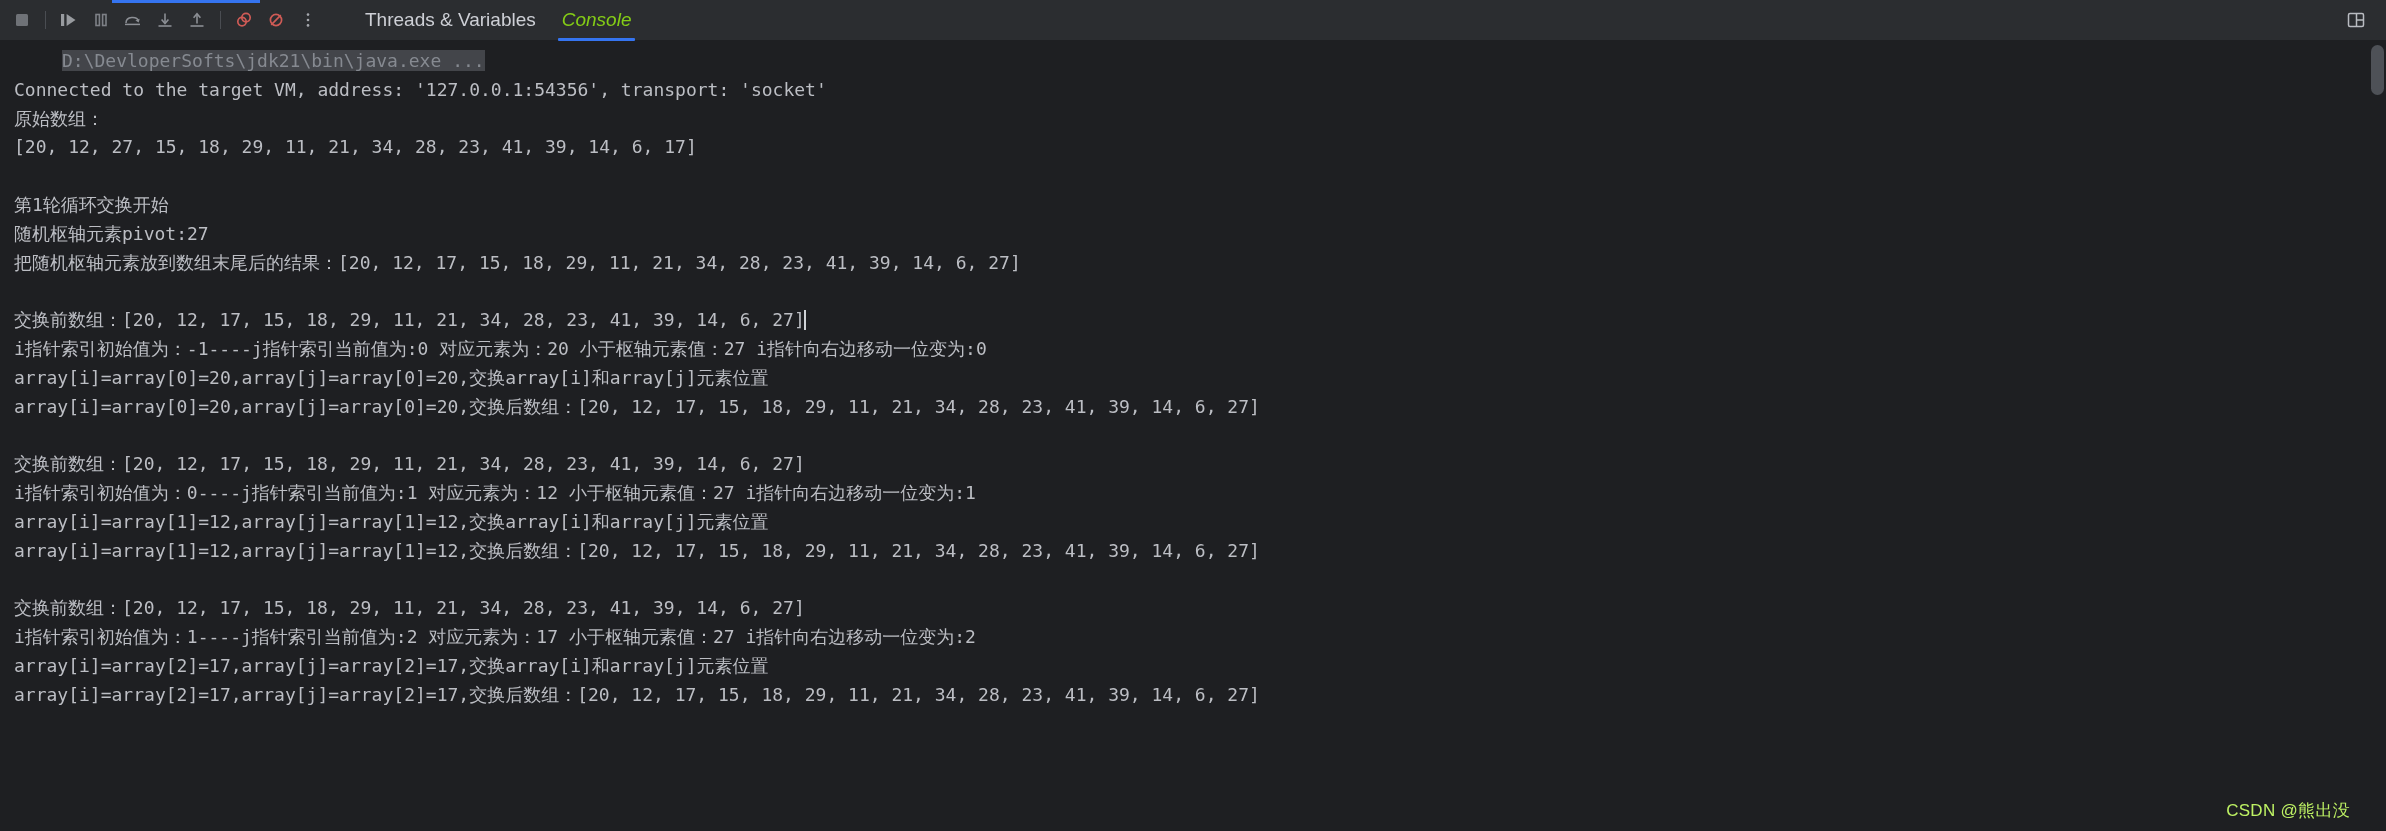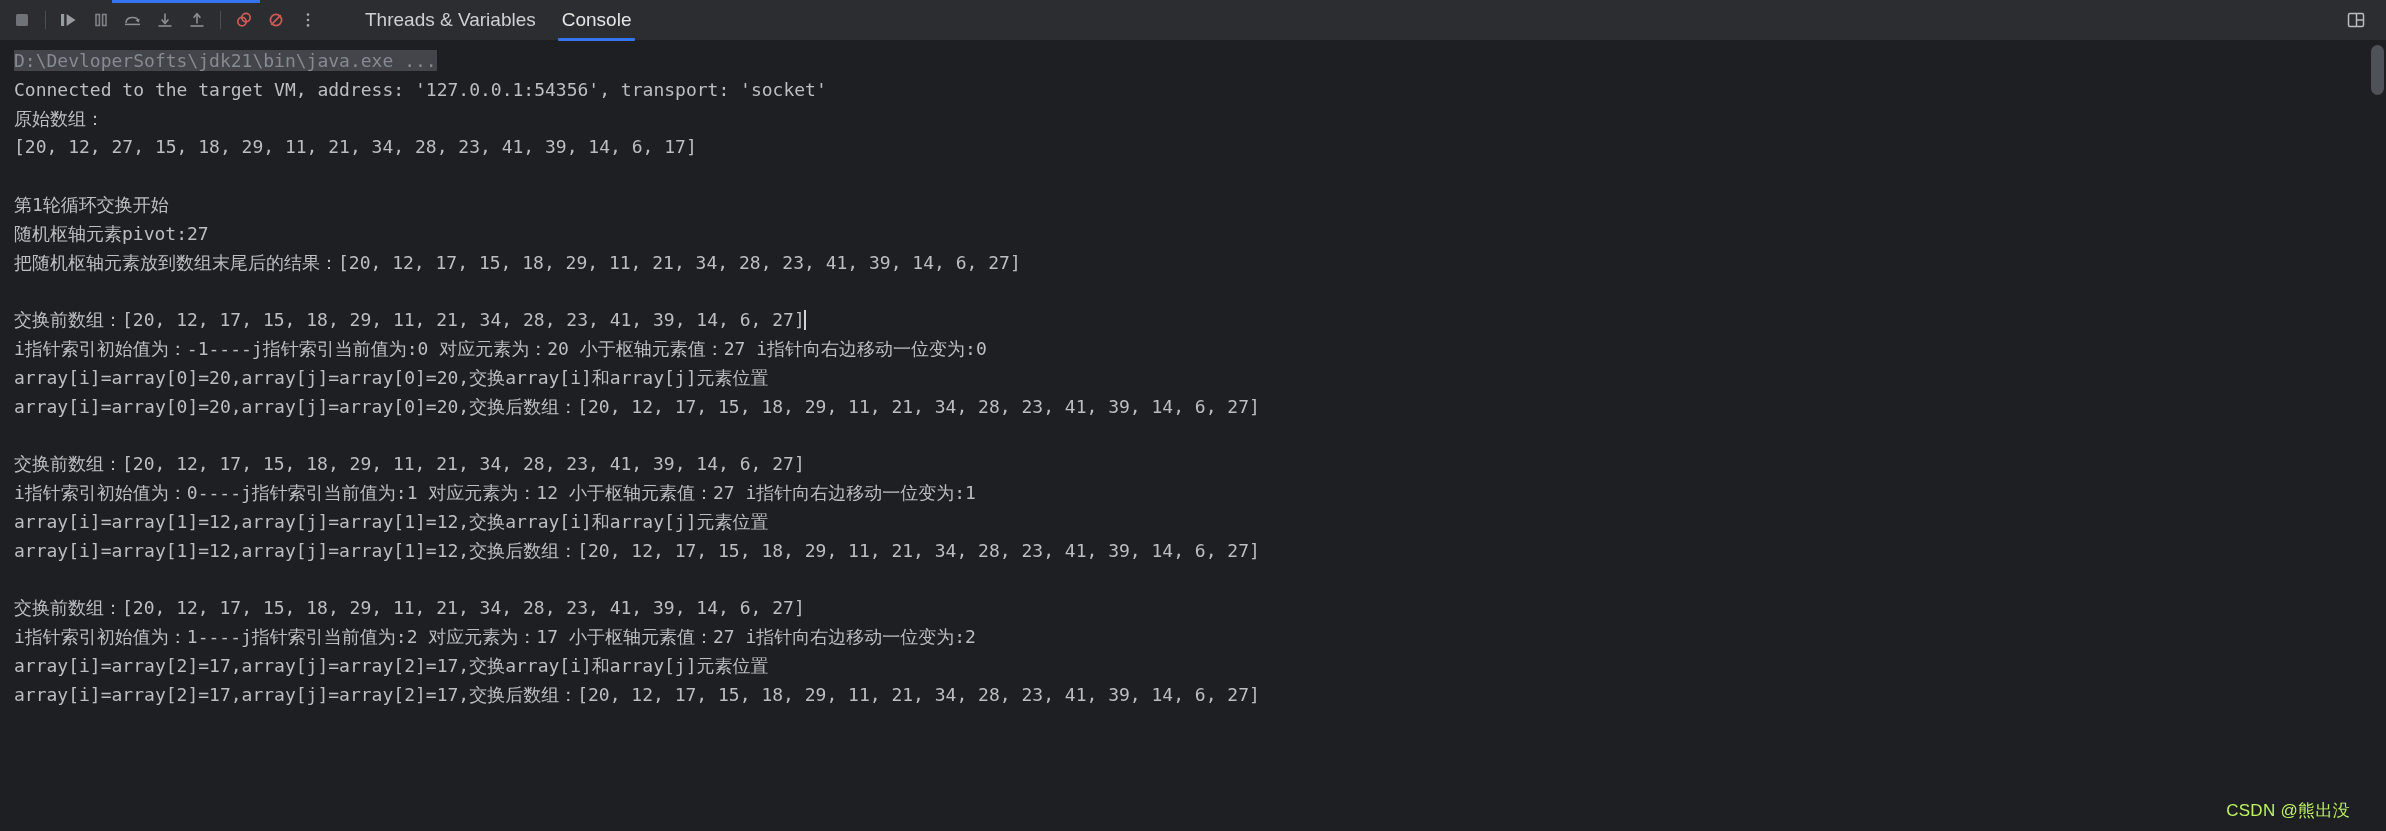--- a/index.html
+++ b/index.html
@@ -57,21 +57,21 @@
     position: relative;
     height: 41px;
     display: flex;
     align-items: center;
     padding: 9px 13px;
     font-size: 19px;
     color: #ced0d6;
     cursor: pointer;
     white-space: nowrap;
   }
-  .tab.active { color: #e5e5e5; }
+  .tab.active { color: #84cc16; font-style: italic; }
   .tab.active::after {
     content: "";
     position: absolute;
     left: 9px; right: 9px; bottom: 0;
     height: 3px;
     background: #3574f0;
     border-radius: 1px;
   }
 
   .topbar-right {
@@ -104,20 +104,21 @@
     font-size: 18px;
     line-height: 28.8px;
     color: #bcbec4;
     white-space: pre;
   }
   .line { height: 28.8px; white-space: pre; }
   .line.blank { color: transparent; }
   .line .hl {
     background: #43454a;
     color: #868a91;
+    margin-left: 48px;
   }
   .line .caret {
     display: inline-block;
     width: 0;
     border-left: 2px solid #cfd2d6;
     height: 20px;
     vertical-align: -4px;
     margin-left: -1px;
   }
 

